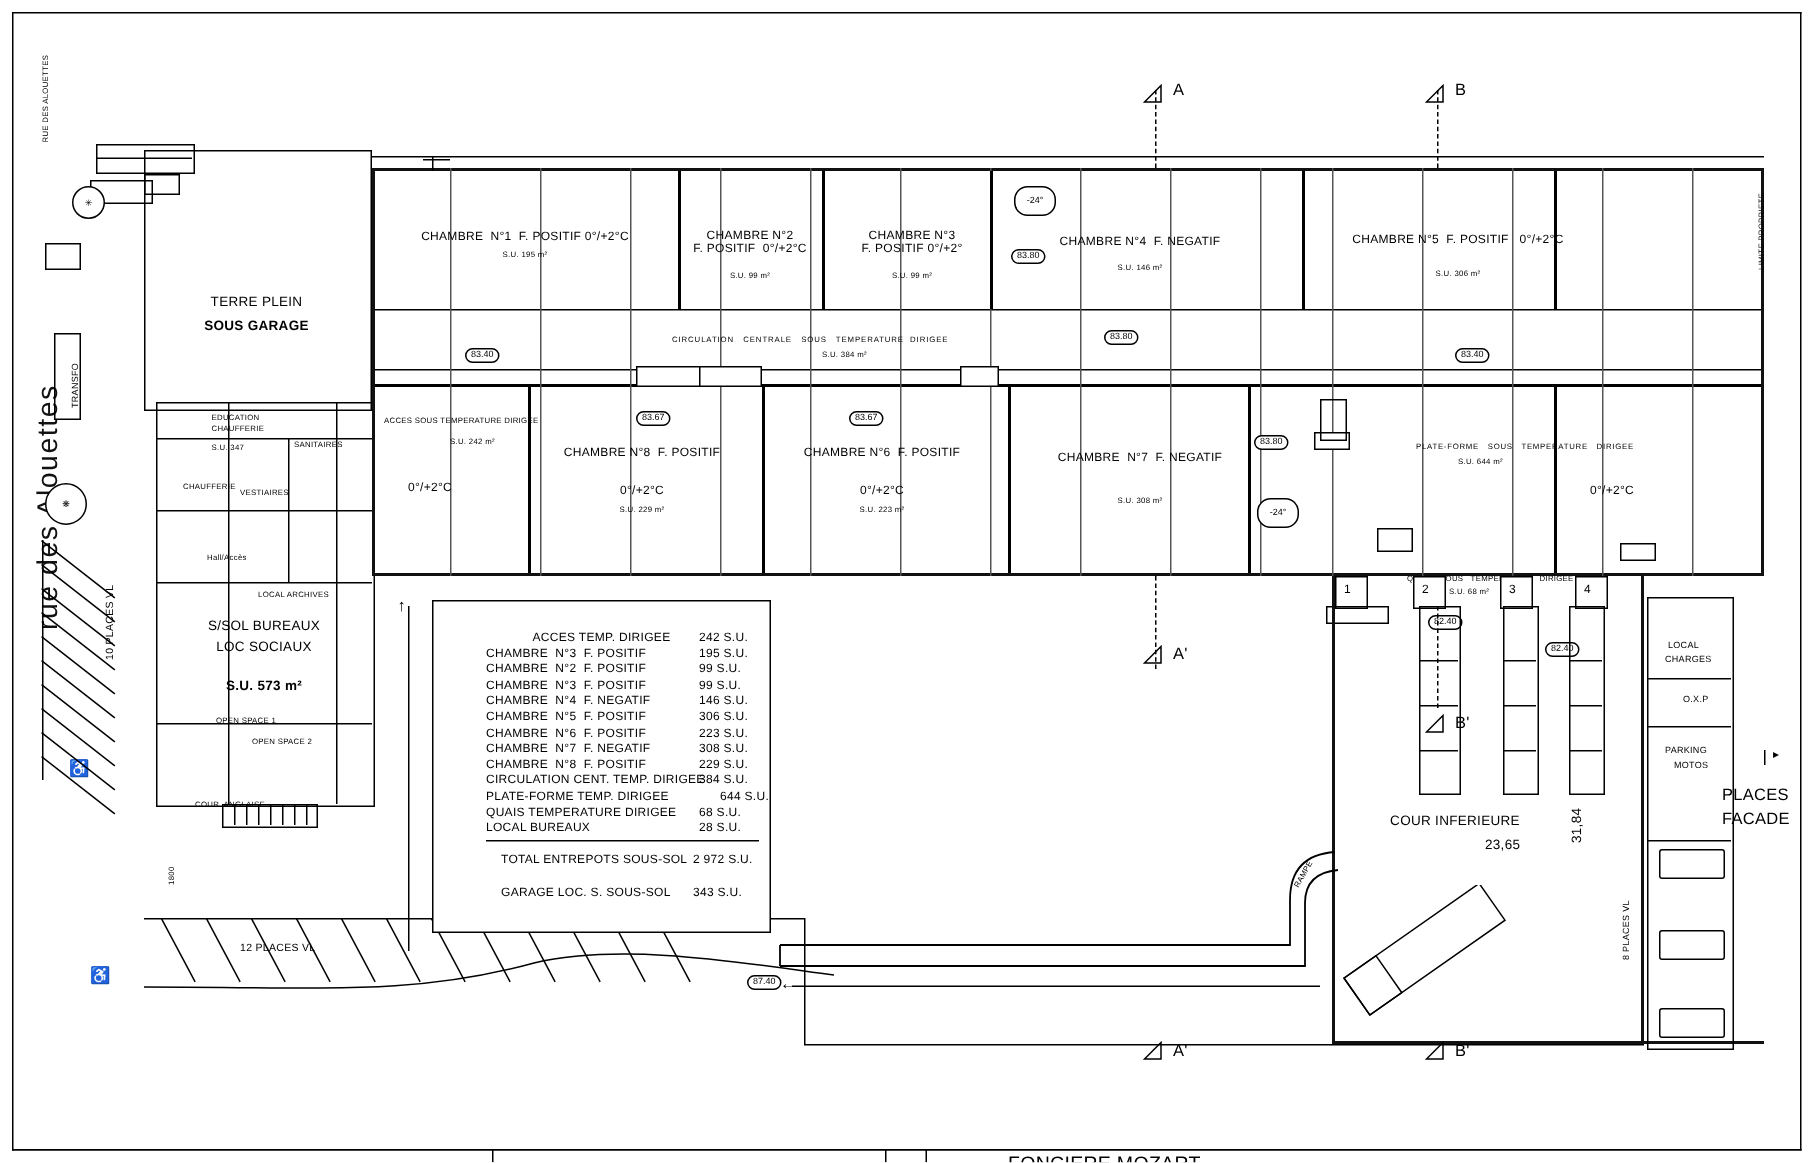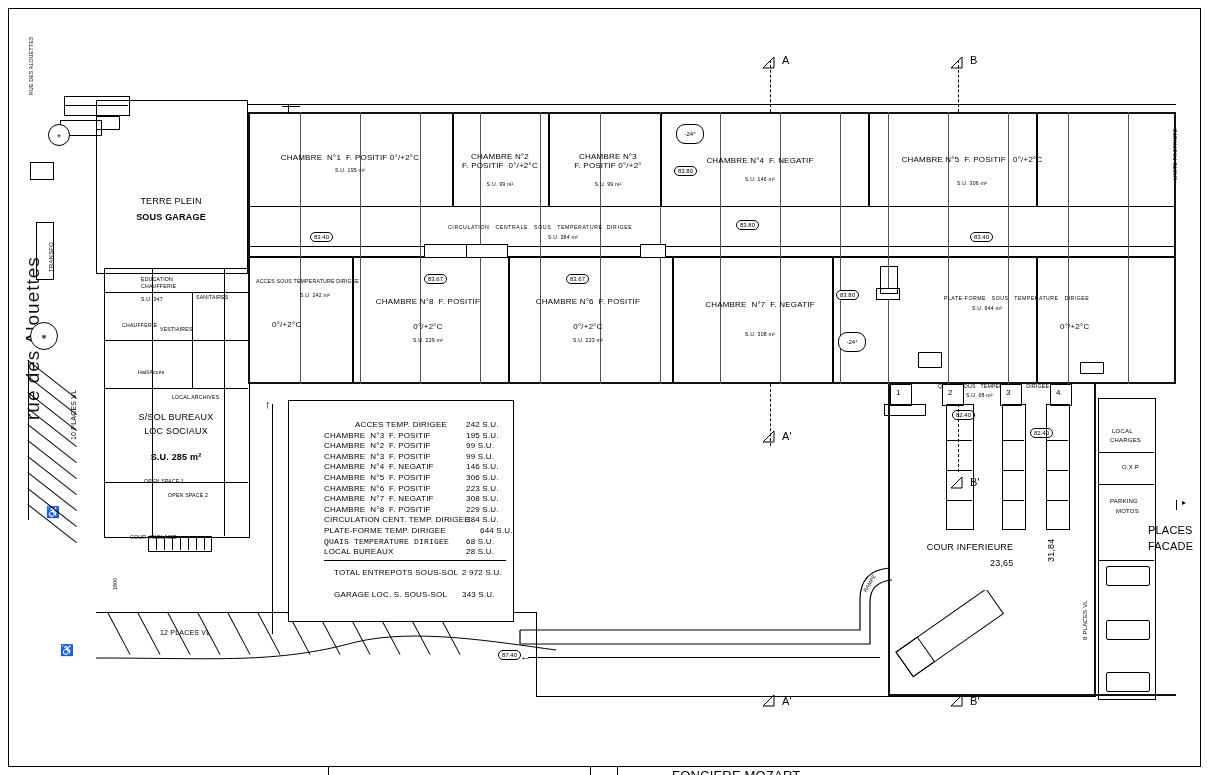--- a/index.html
+++ b/index.html
@@ -96,21 +96,21 @@
   <div class="txt t5" style="left:141px;top:296px;">S.U. 347</div>
   <div class="txt t5" style="left:196px;top:294px;">SANITAIRES</div>
   <div class="txt t5" style="left:122px;top:322px;">CHAUFFERIE</div>
   <div class="txt t5" style="left:160px;top:326px;">VESTIAIRES</div>
   <div class="txt t5" style="left:138px;top:369px;">Hall/Accès</div>
   <div class="txt t5" style="left:172px;top:394px;">LOCAL ARCHIVES</div>
   <div class="txt t5" style="left:144px;top:478px;">OPEN SPACE 1</div>
   <div class="txt t5" style="left:168px;top:492px;">OPEN SPACE 2</div>
   <div class="txt t9" style="left:176px;top:412px;"><span style="display:block;text-align:center;transform:translateX(-50%);">S/SOL BUREAUX</span></div>
   <div class="txt t9" style="left:176px;top:426px;"><span style="display:block;text-align:center;transform:translateX(-50%);">LOC SOCIAUX</span></div>
-  <div class="txt t9 bold" style="left:176px;top:452px;"><span style="display:block;text-align:center;transform:translateX(-50%);">S.U. 285 m²</span></div>
+  <div class="txt t9 bold" style="left:176px;top:452px;"><span style="display:block;text-align:center;transform:translateX(-50%);">S.U. 573 m²</span></div>
 
   <div class="frame" style="left:148px;top:536px;width:62px;height:14px;"></div>
   <div class="txt t5" style="left:130px;top:534px;">COUR  ANGLAISE</div>
   <div class="ln vl" style="left:156px;top:536px;height:14px;"></div>
   <div class="ln vl" style="left:164px;top:536px;height:14px;"></div>
   <div class="ln vl" style="left:172px;top:536px;height:14px;"></div>
   <div class="ln vl" style="left:180px;top:536px;height:14px;"></div>
   <div class="ln vl" style="left:188px;top:536px;height:14px;"></div>
   <div class="ln vl" style="left:196px;top:536px;height:14px;"></div>
   <div class="ln vl" style="left:204px;top:536px;height:14px;"></div>
@@ -329,21 +329,21 @@
       <div class="txt t8" style="left: 324px; top: 483.6px;">CHAMBRE  N°6  F. POSITIF</div>
       <div class="txt t8" style="left: 466px; top: 483.6px;">223 S.U.</div>
       <div class="txt t8" style="left: 324px; top: 494.2px;">CHAMBRE  N°7  F. NEGATIF</div>
       <div class="txt t8" style="left: 466px; top: 494.2px;">308 S.U.</div>
       <div class="txt t8" style="left: 324px; top: 504.8px;">CHAMBRE  N°8  F. POSITIF</div>
       <div class="txt t8" style="left: 466px; top: 504.8px;">229 S.U.</div>
       <div class="txt t8" style="left: 324px; top: 515.4px;">CIRCULATION CENT. TEMP. DIRIGEE</div>
       <div class="txt t8" style="left: 466px; top: 515.4px;">384 S.U.</div>
       <div class="txt t8" style="left: 324px; top: 526px;">PLATE-FORME TEMP. DIRIGEE</div>
       <div class="txt t8" style="left: 466px; top: 526px; padding-left: 14px;">644 S.U.</div>
-      <div class="txt t8" style="left: 324px; top: 536.6px; font-family: Liberation Mono, monospace;">QUAIS TEMPERATURE DIRIGEE</div>
+      <div class="txt t8" style="left: 324px; top: 536.6px;">QUAIS TEMPERATURE DIRIGEE</div>
       <div class="txt t8" style="left: 466px; top: 536.6px;">68 S.U.</div>
       <div class="txt t8" style="left: 324px; top: 547.2px;">LOCAL BUREAUX</div>
       <div class="txt t8" style="left: 466px; top: 547.2px;">28 S.U.</div>
       <div class="txt t8" style="left: 334px; top: 567.8px;">TOTAL ENTREPOTS SOUS-SOL</div>
       <div class="txt t8" style="left: 462px; top: 567.8px;">2 972 S.U.</div>
       <div class="txt t8" style="left: 334px; top: 589.8px;">GARAGE LOC. S. SOUS-SOL</div>
       <div class="txt t8" style="left: 462px; top: 589.8px;">343 S.U.</div>
     </div>
   <div class="ln hl" style="left:324px;top:560px;width:182px;"></div>
 

